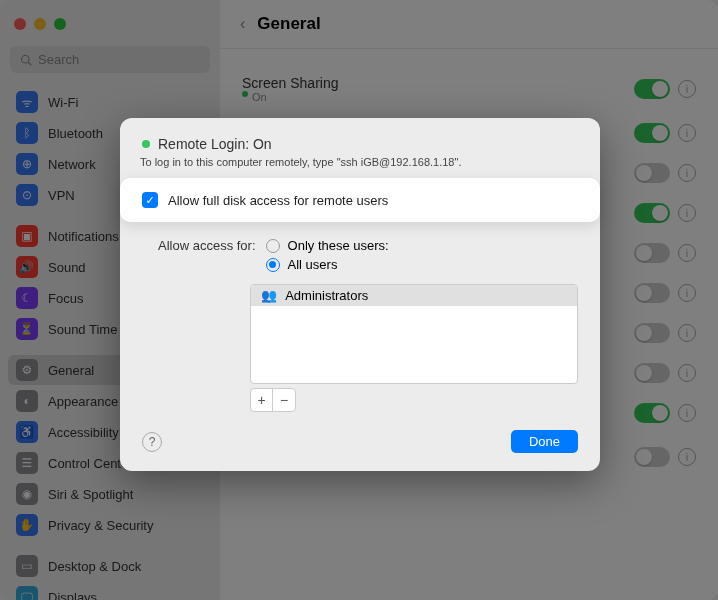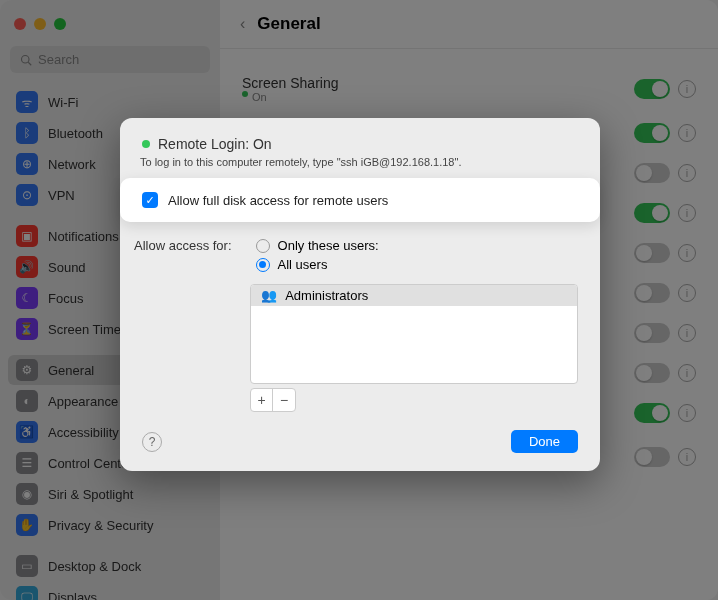--- a/index.html
+++ b/index.html
@@ -52,21 +52,21 @@
     .sheet { position: absolute; left: 120px; top: 118px; width: 480px; background: #ececec; border-radius: 12px; box-shadow: 0 12px 40px rgba(0,0,0,.4); padding: 18px 0; }
     .sheet-header { padding: 0 22px; display: flex; align-items: center; gap: 8px; }
     .status-dot { width: 8px; height: 8px; border-radius: 50%; background: #34c759; }
     .sheet-title { font-size: 14px; color: #333; }
     .sheet-sub { padding: 4px 20px 10px; font-size: 11px; color: #444; }
     
     .highlight { background: #fff; border-radius: 10px; padding: 14px 22px; margin: 0 0 10px; display: flex; align-items: center; gap: 10px; box-shadow: 0 4px 14px rgba(0,0,0,.12); }
     .checkbox { width: 16px; height: 16px; background: #007aff; border-radius: 4px; display: flex; align-items: center; justify-content: center; color: #fff; font-size: 11px; flex-shrink: 0; }
     .cb-label { font-size: 13px; color: #222; }
     
-    .access-row { padding: 6px 14px; font-size: 13px; display: flex; gap: 24px; }
+    .access-row { padding: 6px 38px; font-size: 13px; display: flex; gap: 10px; }
     .access-label { color: #333; }
     .radio-group { flex: 1; }
     .radio-opt { display: flex; align-items: center; gap: 8px; margin-bottom: 4px; font-size: 13px; }
     .radio { width: 14px; height: 14px; border-radius: 50%; border: 1px solid #999; display: flex; align-items: center; justify-content: center; }
     .radio.sel { border-color: #007aff; }
     .radio.sel::after { content: ''; width: 7px; height: 7px; border-radius: 50%; background: #007aff; }
     
     .user-list { margin: 2px 22px 4px 130px; border: 1px solid #ccc; border-radius: 4px; background: #fff; height: 100px; overflow: hidden; }
     .user-row { padding: 3px 10px; background: #e0e0e0; display: flex; align-items: center; gap: 8px; font-size: 13px; }
     .user-icon { font-size: 13px; }
@@ -122,21 +122,21 @@
       <div class="sidebar-item">
           <span class="sidebar-icon ic-red">🔊</span>
           <span>Sound</span>
         </div>
       <div class="sidebar-item">
           <span class="sidebar-icon ic-purple">☾</span>
           <span>Focus</span>
         </div>
       <div class="sidebar-item">
           <span class="sidebar-icon ic-purple">⏳</span>
-          <span>Screen Time</span>
+          <span>Sound Time</span>
         </div>
       <div class="sidebar-divider"></div>
       <div class="sidebar-item sel">
           <span class="sidebar-icon ic-gray">⚙</span>
           <span>General</span>
         </div>
       <div class="sidebar-item">
           <span class="sidebar-icon ic-gray">◐</span>
           <span>Appearance</span>
         </div>

